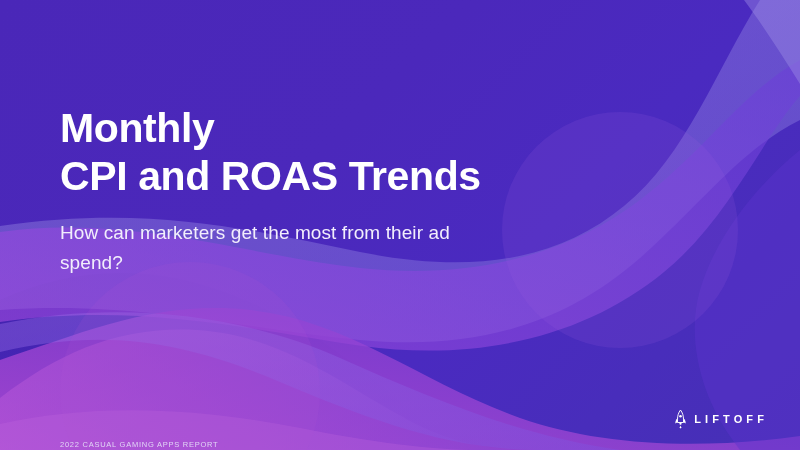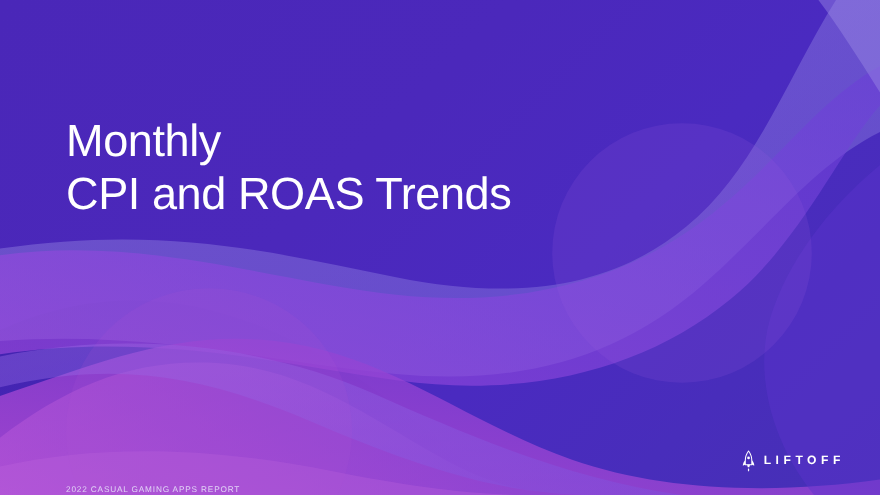--- a/index.html
+++ b/index.html
@@ -31,21 +31,21 @@
     position: absolute;
     left: 60px;
     top: 104px;
     width: 520px;
   }
   .title {
     margin: 0;
     color: #ffffff;
     font-size: 41px;
     line-height: 48px;
-    font-weight: normal;
+    font-weight: bold;
     letter-spacing: -0.4px;
     white-space: pre-line;
   }
   .subtitle {
     margin: 18px 0 0 0;
     color: #f2eefc;
     font-size: 19px;
     line-height: 30px;
     font-weight: normal;
     letter-spacing: 0.1px;
@@ -146,20 +146,21 @@
     <path d="M800,150 C756,186 716,236 700,290 C686,338 700,400 740,450
              L800,450 Z" fill="#5a34cc" opacity="0.45"></path>
 
     <circle cx="620" cy="230" r="118" fill="#9a5ce0" opacity="0.16"></circle>
     <circle cx="190" cy="392" r="130" fill="#b158d6" opacity="0.14"></circle>
   </svg>
 
   <div class="content">
     <h1 class="title">Monthly
 CPI and ROAS Trends</h1>
+    <p class="subtitle">How can marketers get the most from their ad spend?</p>
   </div>
 
   <div class="footer-note">2022 CASUAL GAMING APPS REPORT</div>
 
   <div class="logo">
     <svg class="logo-mark" viewBox="0 0 26 40" aria-hidden="true">
 
       <path d="M13 2 C17.2 7.4 19 14 19 20.4 L19 27 L7 27 L7 20.4 C7 14 8.8 7.4 13 2 Z" fill="none" stroke="#ffffff" stroke-width="1.9" stroke-linejoin="round"></path>
 
       <path d="M7 18.6 C4.1 21.3 2.6 24.6 2.6 28.8 L7 26.6 Z" fill="#ffffff"></path>

